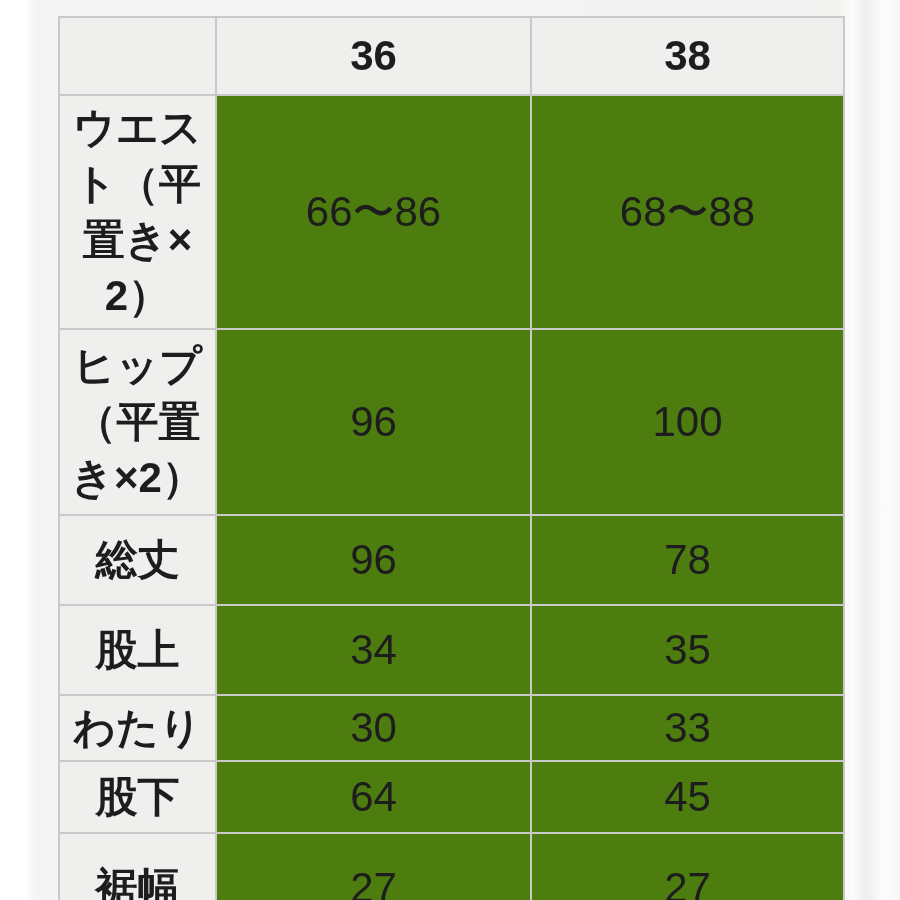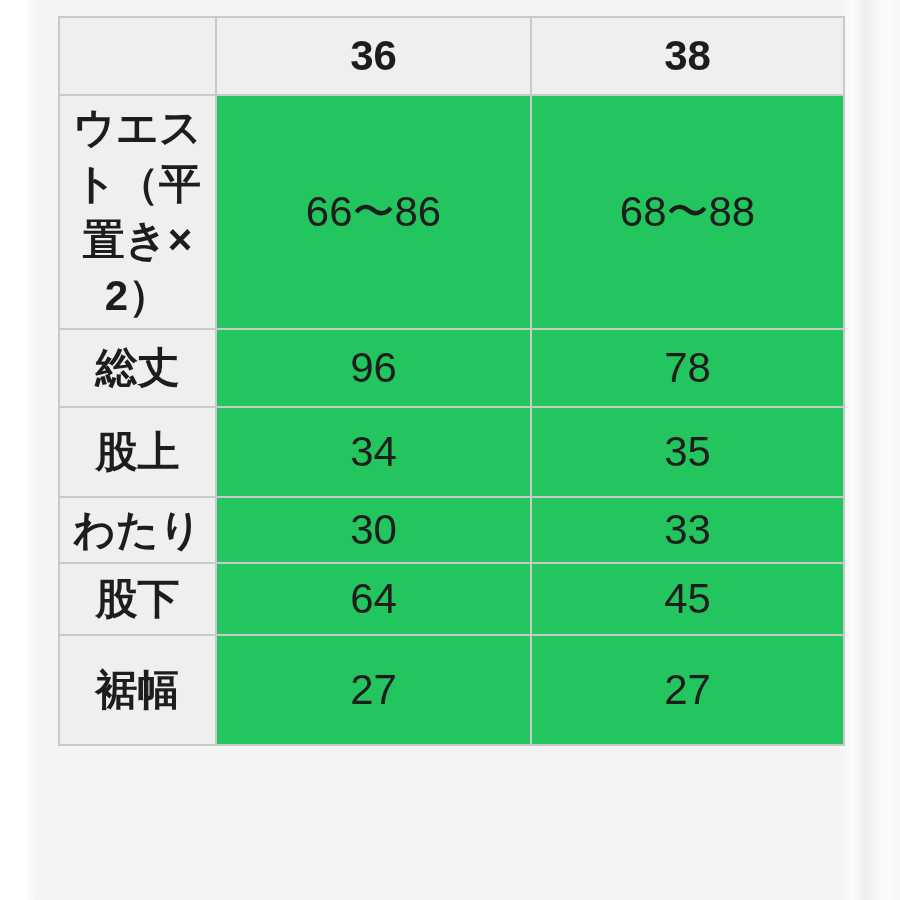--- a/index.html
+++ b/index.html
@@ -38,33 +38,33 @@
     padding: 4px 6px;
     overflow: hidden;
   }
   col.c-label  { width: 157px; }
   col.c-size36 { width: 315px; }
   col.c-size38 { width: 313px; }
 
   tr.r-header { height: 78px; }
   tr.r-waist  { height: 234px; border-radius: 22px; }
   tr.r-hip    { height: 186px; }
-  tr.r-length { height: 78px; }
+  tr.r-length { height: 90px; }
   tr.r-rise   { height: 90px; }
   tr.r-thigh  { height: 62px; }
   tr.r-inseam { height: 72px; }
   tr.r-hem    { height: 110px; } 
 
   th.head-cell,
   th.row-label {
     background: #efefee;
     font-weight: bold;
   }
   td.value-cell {
-    background: #22c55e;
+    background: #4d7c0f;
     font-weight: normal;
   }
   th.row-label {
     word-break: break-all;
     overflow-wrap: anywhere;
   }
 </style>
 </head>
 <body>
 
@@ -79,20 +79,25 @@
       <th class="head-cell"></th>
       <th class="head-cell">36</th>
       <th class="head-cell">38</th>
     </tr>
   </thead>
   <tbody>
     <tr class="r-waist">
       <th class="row-label">ウエスト（平置き×2）</th>
       <td class="value-cell">66〜86</td>
       <td class="value-cell">68〜88</td>
+    </tr>
+    <tr class="r-hip">
+      <th class="row-label">ヒップ（平置き×2）</th>
+      <td class="value-cell">96</td>
+      <td class="value-cell">100</td>
     </tr>
     <tr class="r-length">
       <th class="row-label">総丈</th>
       <td class="value-cell">96</td>
       <td class="value-cell">78</td>
     </tr>
     <tr class="r-rise">
       <th class="row-label">股上</th>
       <td class="value-cell">34</td>
       <td class="value-cell">35</td>

